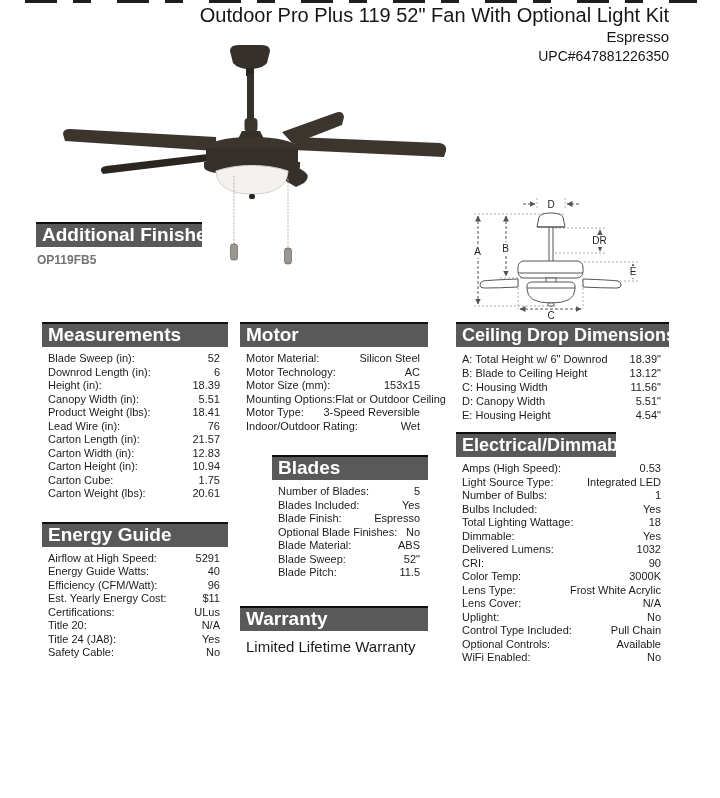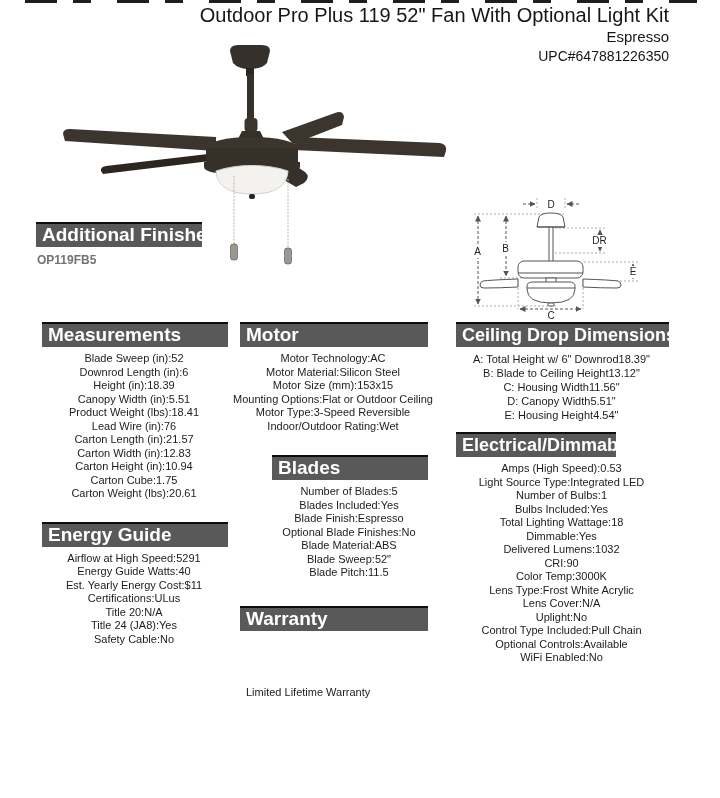--- a/index.html
+++ b/index.html
@@ -32,32 +32,32 @@
   .bar.big{font-size:19px;}
   .bar.cdd{font-size:18px;}
   .bar.elec{width:160px;font-size:18px;}
 
   .col{position:absolute;top:322px;}
   .col1{left:42px;width:186px;}
   .col2{left:240px;width:188px;}
   .col3{left:456px;width:213px;}
 
   .rows{padding-top:5px;}
-  .row{display:flex;justify-content:center;align-items:baseline;
+  .row{display:flex;justify-content:space-between;align-items:baseline;
        height:13.5px;line-height:13.5px;font-size:11px;color:#1c1c1c;
        padding:0 8px 0 6px;white-space:nowrap;}
   .cdd-rows .row{height:14px;line-height:14px;}
   .lbl{text-align:left;}
   .val{text-align:right;}
 
   .s-energy{margin-top:21px;}
   .s-blades{margin-top:22px;margin-left:32px;}
   .s-warranty{margin-top:26px;}
   .s-electrical{margin-top:10px;}
-  .warranty-text{font-size:11px;color:#1c1c1c;padding:7px 0 0 6px;margin-top:48px;}
+  .warranty-text{font-size:15px;color:#1c1c1c;padding:7px 0 0 6px;}
 
   
   .af-block{position:absolute;left:36px;top:222px;width:166px;}
   .af-model{font-size:12px;font-weight:bold;color:#737373;padding:6px 0 0 1px;}
 
   
   .fan-art{position:absolute;left:50px;top:38px;}
   .dim-art{position:absolute;left:460px;top:185px;}
 
   
@@ -253,20 +253,24 @@
             <span class="lbl">Airflow at High Speed:</span>
             <span class="val">5291</span>
           </div>
 
 
           <div class="row">
             <span class="lbl">Energy Guide Watts:</span>
             <span class="val">40</span>
           </div>
 
+          <div class="row">
+            <span class="lbl">Efficiency (CFM/Watt):</span>
+            <span class="val">96</span>
+          </div>
 
           <div class="row">
             <span class="lbl">Est. Yearly Energy Cost:</span>
             <span class="val">$11</span>
           </div>
 
           <div class="row">
             <span class="lbl">Certifications:</span>
             <span class="val">ULus</span>
           </div>
@@ -288,27 +292,27 @@
         </div>
     </section>
   </div>
 
   <div class="col col2">
     <section>
       <div class="bar big">Motor</div>
       <div class="rows">
 
           <div class="row">
+            <span class="lbl">Motor Material:</span>
+            <span class="val">Silicon Steel</span>
+          </div>
+
+          <div class="row">
             <span class="lbl">Motor Technology:</span>
             <span class="val">AC</span>
-          </div>
-
-          <div class="row">
-            <span class="lbl">Motor Material:</span>
-            <span class="val">Silicon Steel</span>
           </div>
 
           <div class="row">
             <span class="lbl">Motor Size (mm):</span>
             <span class="val">153x15</span>
           </div>
 
           <div class="row">
             <span class="lbl">Mounting Options:</span>
             <span class="val">Flat or Outdoor Ceiling</span>

